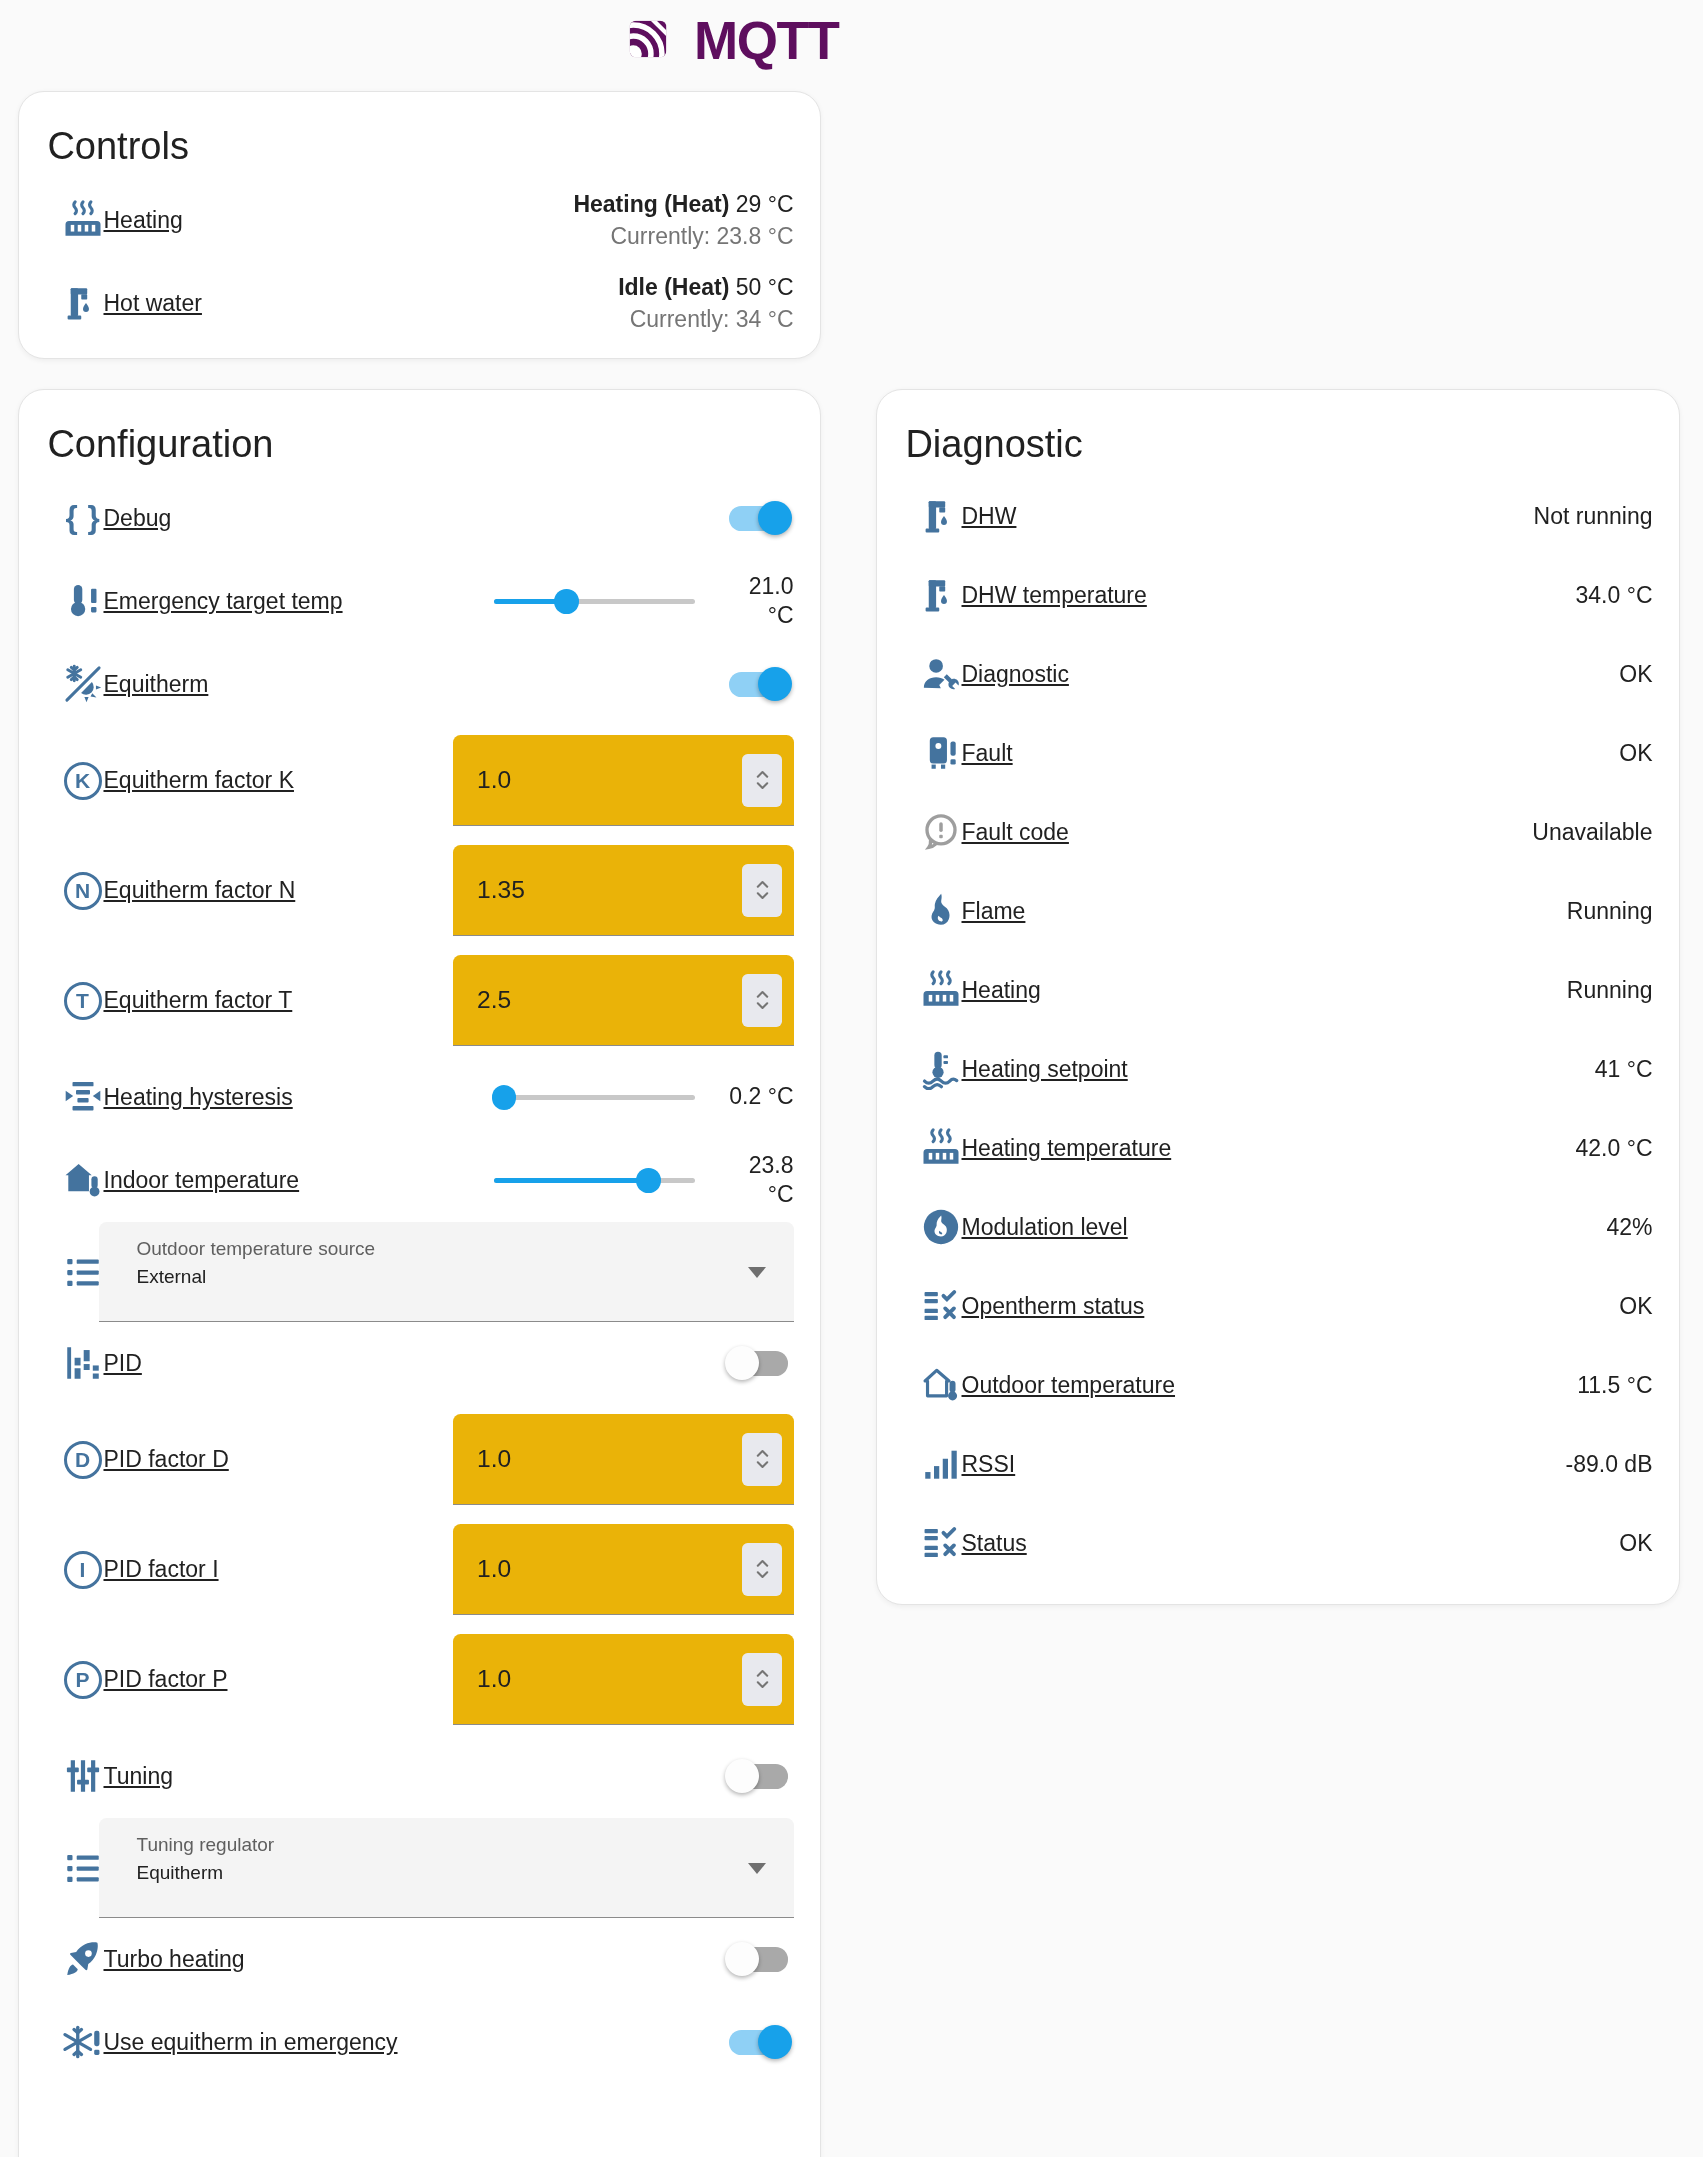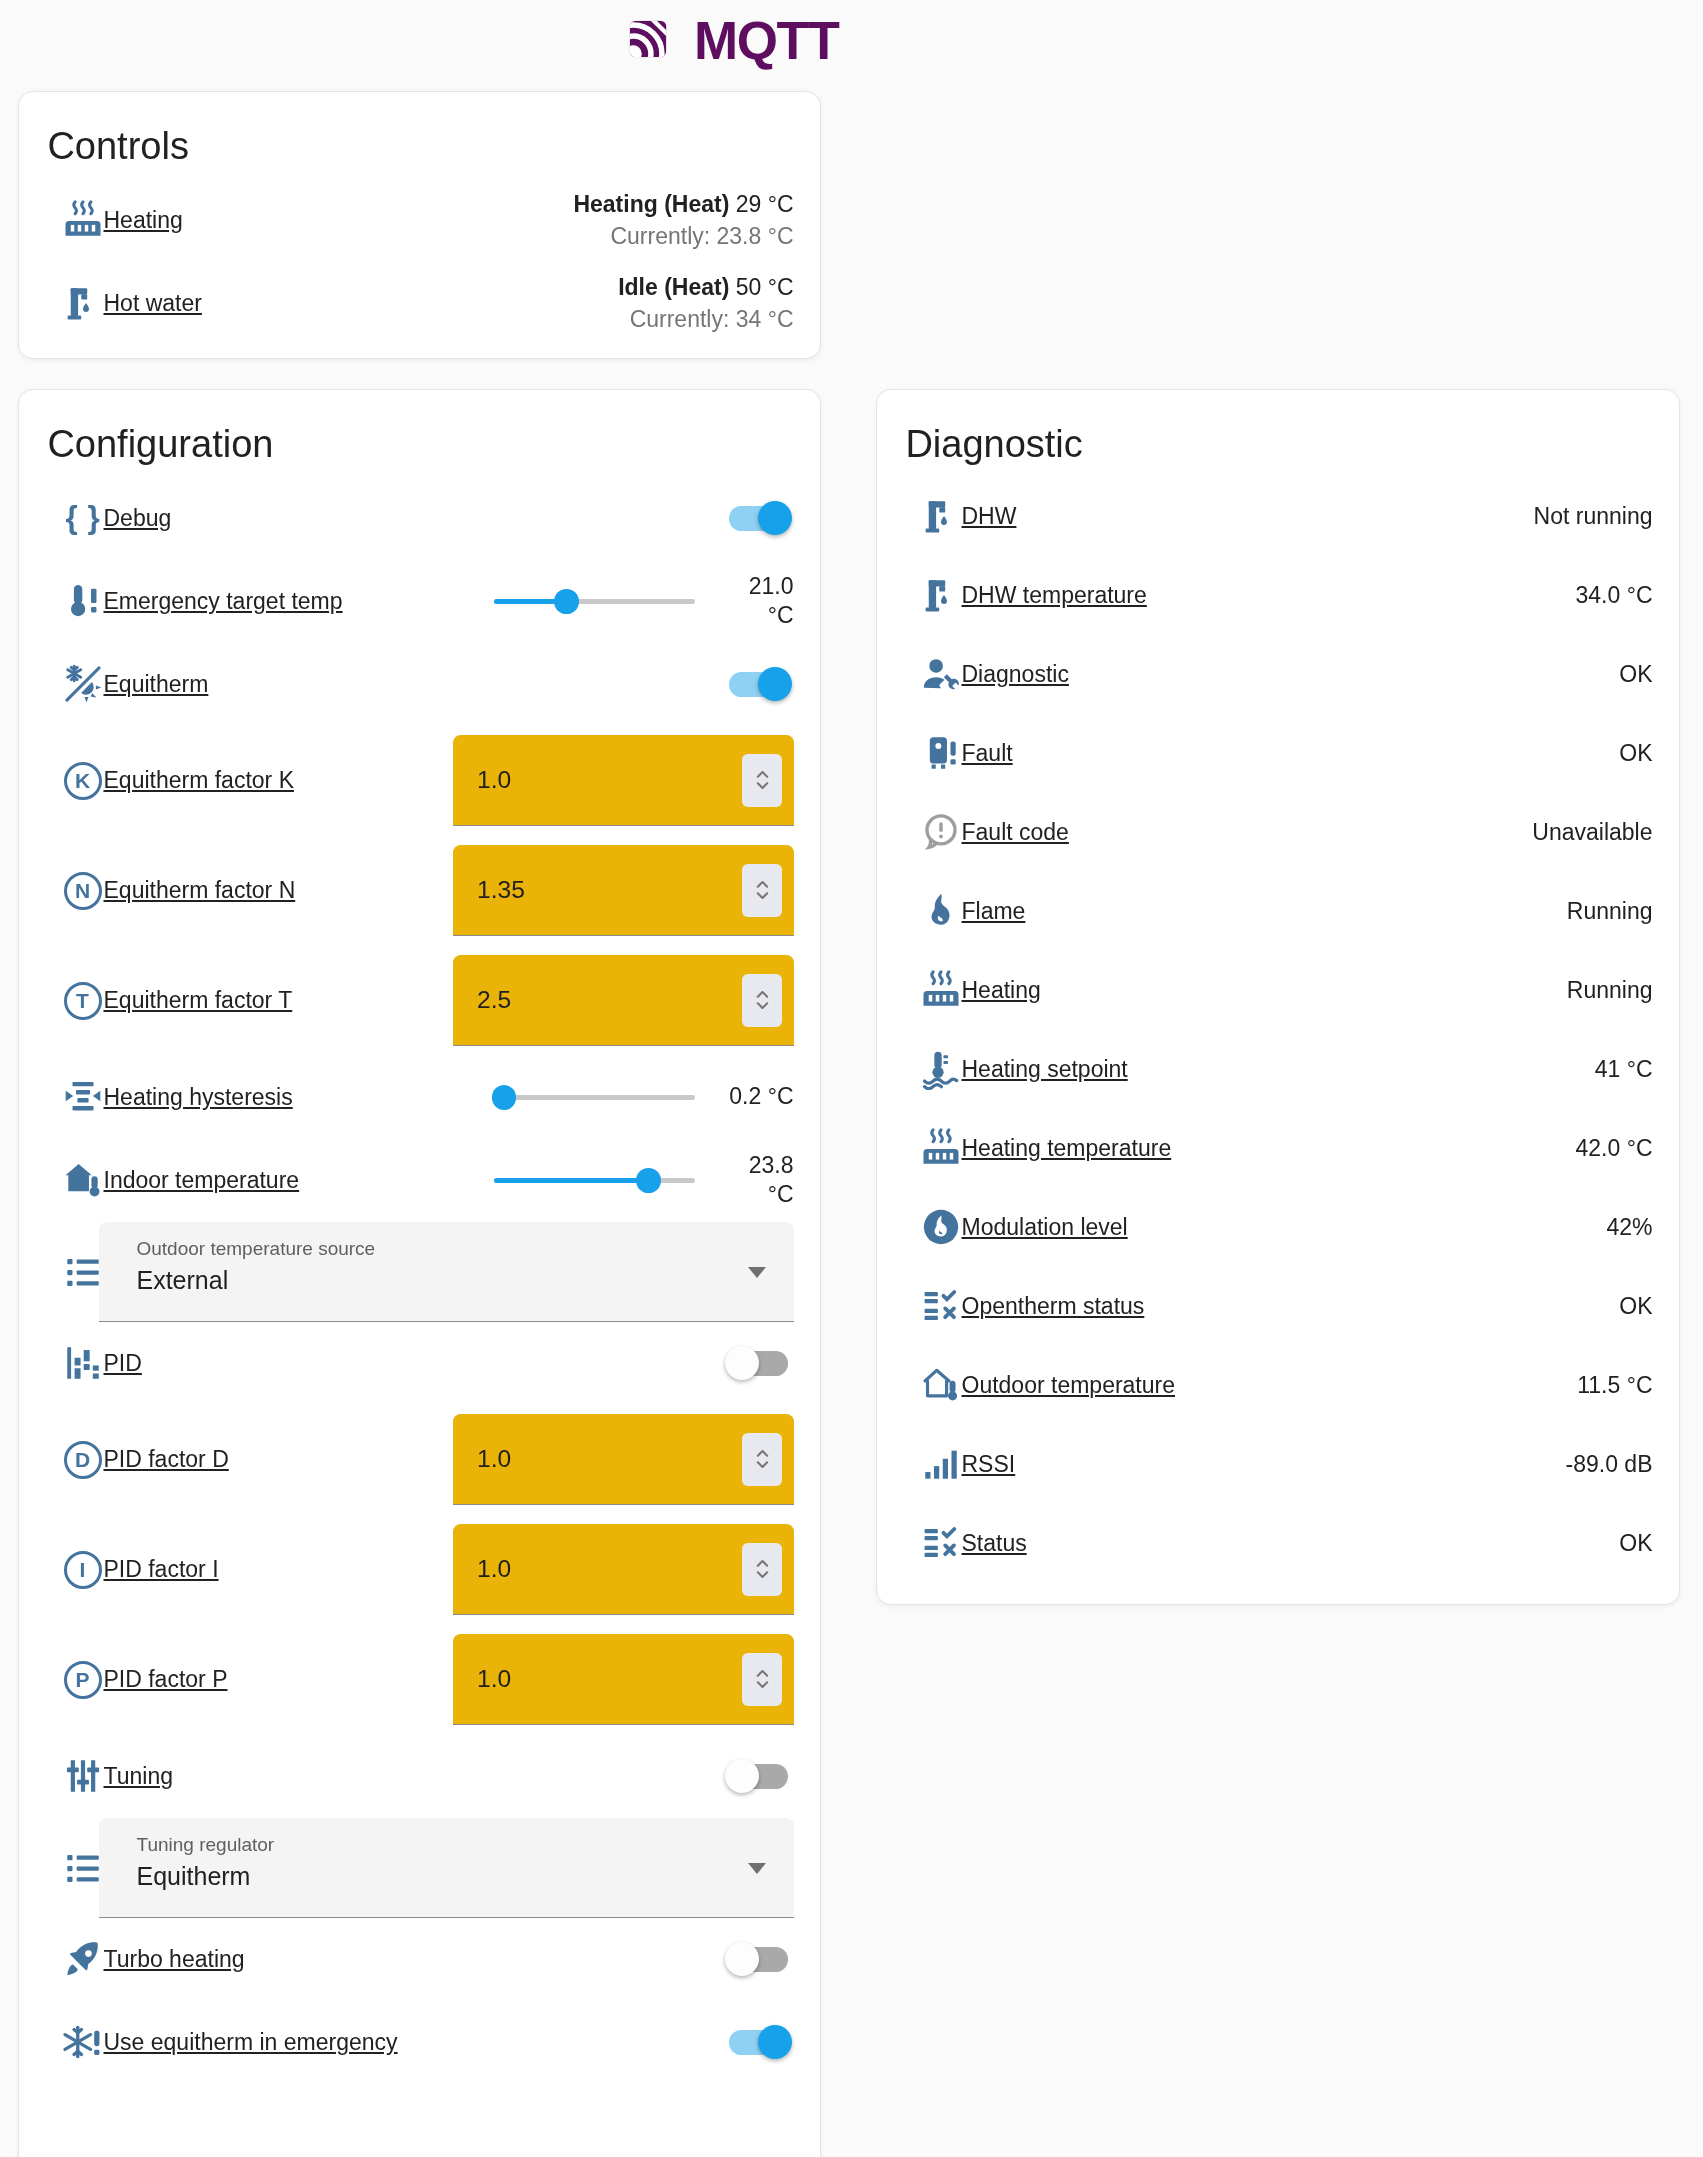--- a/index.html
+++ b/index.html
@@ -1,17 +1,17 @@
 <!DOCTYPE html>
 <html style="font-size:15px"><head>
 <meta charset="utf-8">
 <style>
   html,body{margin:0;padding:0;background:#fafafa;}
   body{width:1703px;height:2158px;position:relative;font-family:"Liberation Sans",sans-serif;color:#212121;overflow:hidden;}
-  .card{position:absolute;background:#fff;border:0.9px solid #e4e4e4;border-radius:15px;
+  .card{position:absolute;background:#fff;border:0.9px solid #e4e4e4;border-radius:26px;
         box-shadow:0 1.9px 5.7px rgba(0,0,0,.05);box-sizing:border-box;padding:9.5px 26.5px 19px;}
   #controls-card{left:18px;top:91px;width:803px;height:268px;}
   #config-card{left:18px;top:389px;width:803px;height:2123px;}
   #diag-card{left:876px;top:389px;width:804px;height:1216px;}
   .card h2{font-size:38px;font-weight:400;margin:23px 0 11.4px 1.9px;color:#212121;}
   .row{display:flex;align-items:center;min-height:83px;position:relative;}
   .row.diag{min-height:79px;}
   .row.num{min-height:110px;}
   .row.sel{min-height:100px;}
   .icon{width:42px;height:42px;flex:0 0 42px;margin-left:16px;color:#44739e;
@@ -42,21 +42,21 @@
         border-bottom:1.9px solid #8b8b8b;box-sizing:border-box;display:flex;align-items:center;
         padding:0 11.4px 0 24.6px;font-size:24.6px;color:#212121;}
   .stepper{margin-left:auto;width:40px;height:53px;background:#e8e9ee;border-radius:5.7px;
         display:flex;align-items:center;justify-content:center;cursor:pointer;}
   
   .row.sel .icon{position:absolute;left:16px;top:50%;transform:translateY(-50%);margin-left:0;}
   .selectbox{margin-left:53px;flex:1;height:100px;background:#f4f4f4;border-radius:7.6px 7.6px 0 0;
         border-bottom:1.9px solid #8b8b8b;box-sizing:border-box;position:relative;
         padding:16px 66px 12px 38px;cursor:pointer;}
   .selectbox .slabel{font-size:19px;color:#5f5f5f;}
-  .selectbox .svalue{font-size:25px;color:#212121;margin-top:6.6px;}
+  .selectbox .svalue{font-size:19px;color:#212121;margin-top:6.6px;}
   .selectbox .arrow{position:absolute;right:28px;top:50%;margin-top:-4.7px;width:0;height:0;
         border-left:9.5px solid transparent;border-right:9.5px solid transparent;border-top:11.4px solid #6f6f6f;}
   
   .c-right{margin-left:auto;text-align:right;line-height:1.4;}
   .c-right .l1{font-size:23px;color:#212121;}
   .c-right .l2{font-size:23px;color:#757575;}
   
   .d-value{margin-left:auto;font-size:23px;color:#212121;text-align:right;white-space:nowrap;}
   
   #logo{position:absolute;left:626px;top:9.5px;display:flex;align-items:center;gap:24px;}

